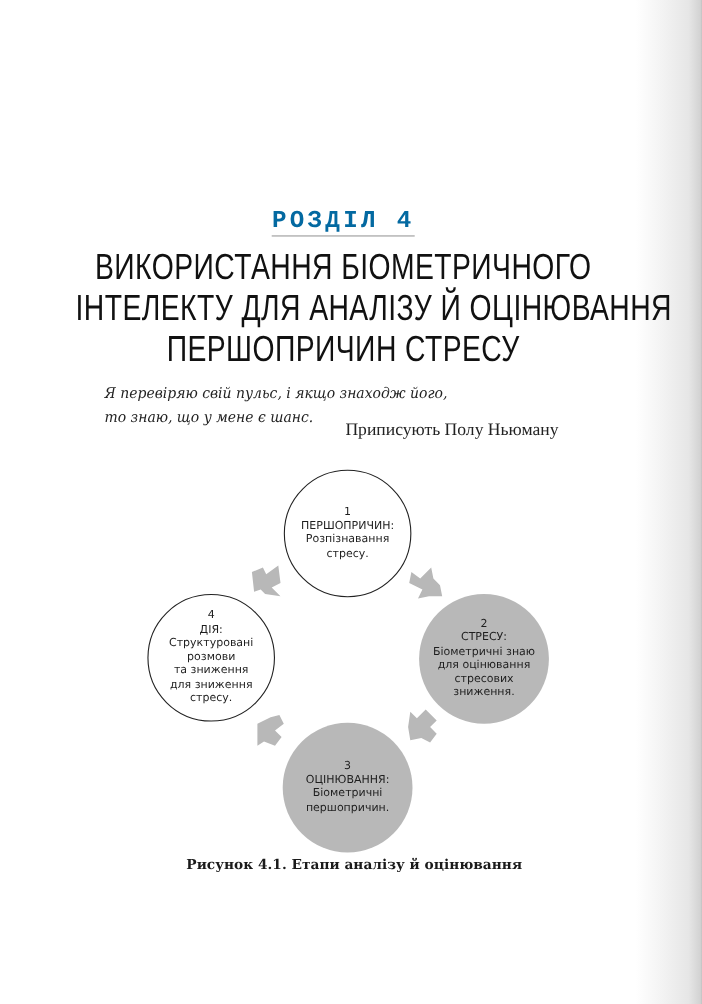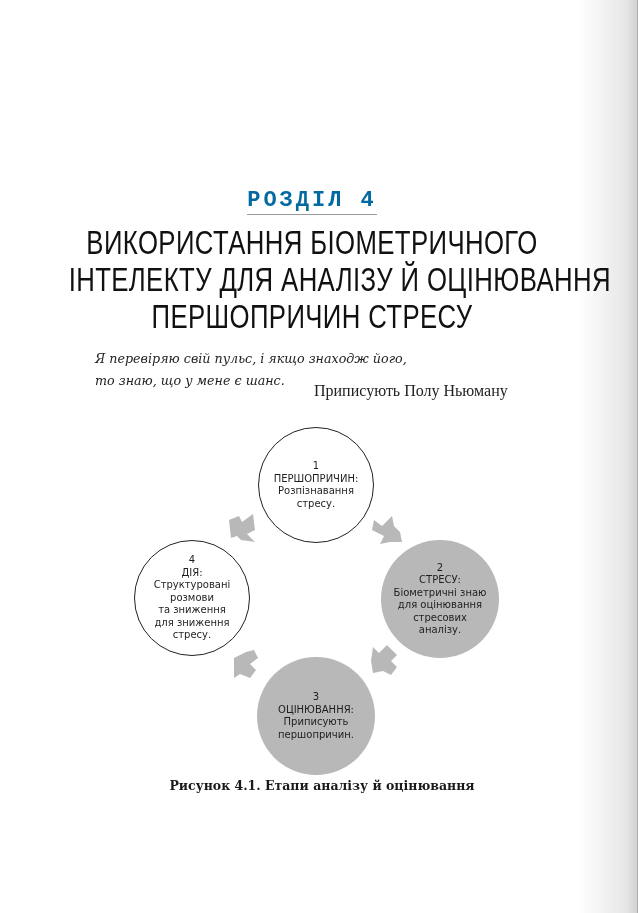--- a/index.html
+++ b/index.html
@@ -168,27 +168,27 @@
     <span class="line">Розпізнавання</span>
     <span class="line">стресу.</span>
   </div>
 
   <div class="circle gray" style="left:381px; top:540px; width:118px; height:118px;">
     <span class="line">2</span>
     <span class="line">СТРЕСУ:</span>
     <span class="line">Біометричні знаю</span>
     <span class="line">для оцінювання</span>
     <span class="line">стресових</span>
-    <span class="line">аналізу.</span>
+    <span class="line">зниження.</span>
   </div>
 
   <div class="circle gray" style="left:257px; top:657px; width:118px; height:118px;">
     <span class="line">3</span>
     <span class="line">ОЦІНЮВАННЯ:</span>
-    <span class="line">Приписують</span>
+    <span class="line">Біометричні</span>
     <span class="line">першопричин.</span>
   </div>
 
   <div class="circle white" style="left:134px; top:540px;">
     <span class="line">4</span>
     <span class="line">ДІЯ:</span>
     <span class="line">Структуровані</span>
     <span class="line">розмови</span>
     <span class="line">та зниження</span>
     <span class="line">для зниження</span>

